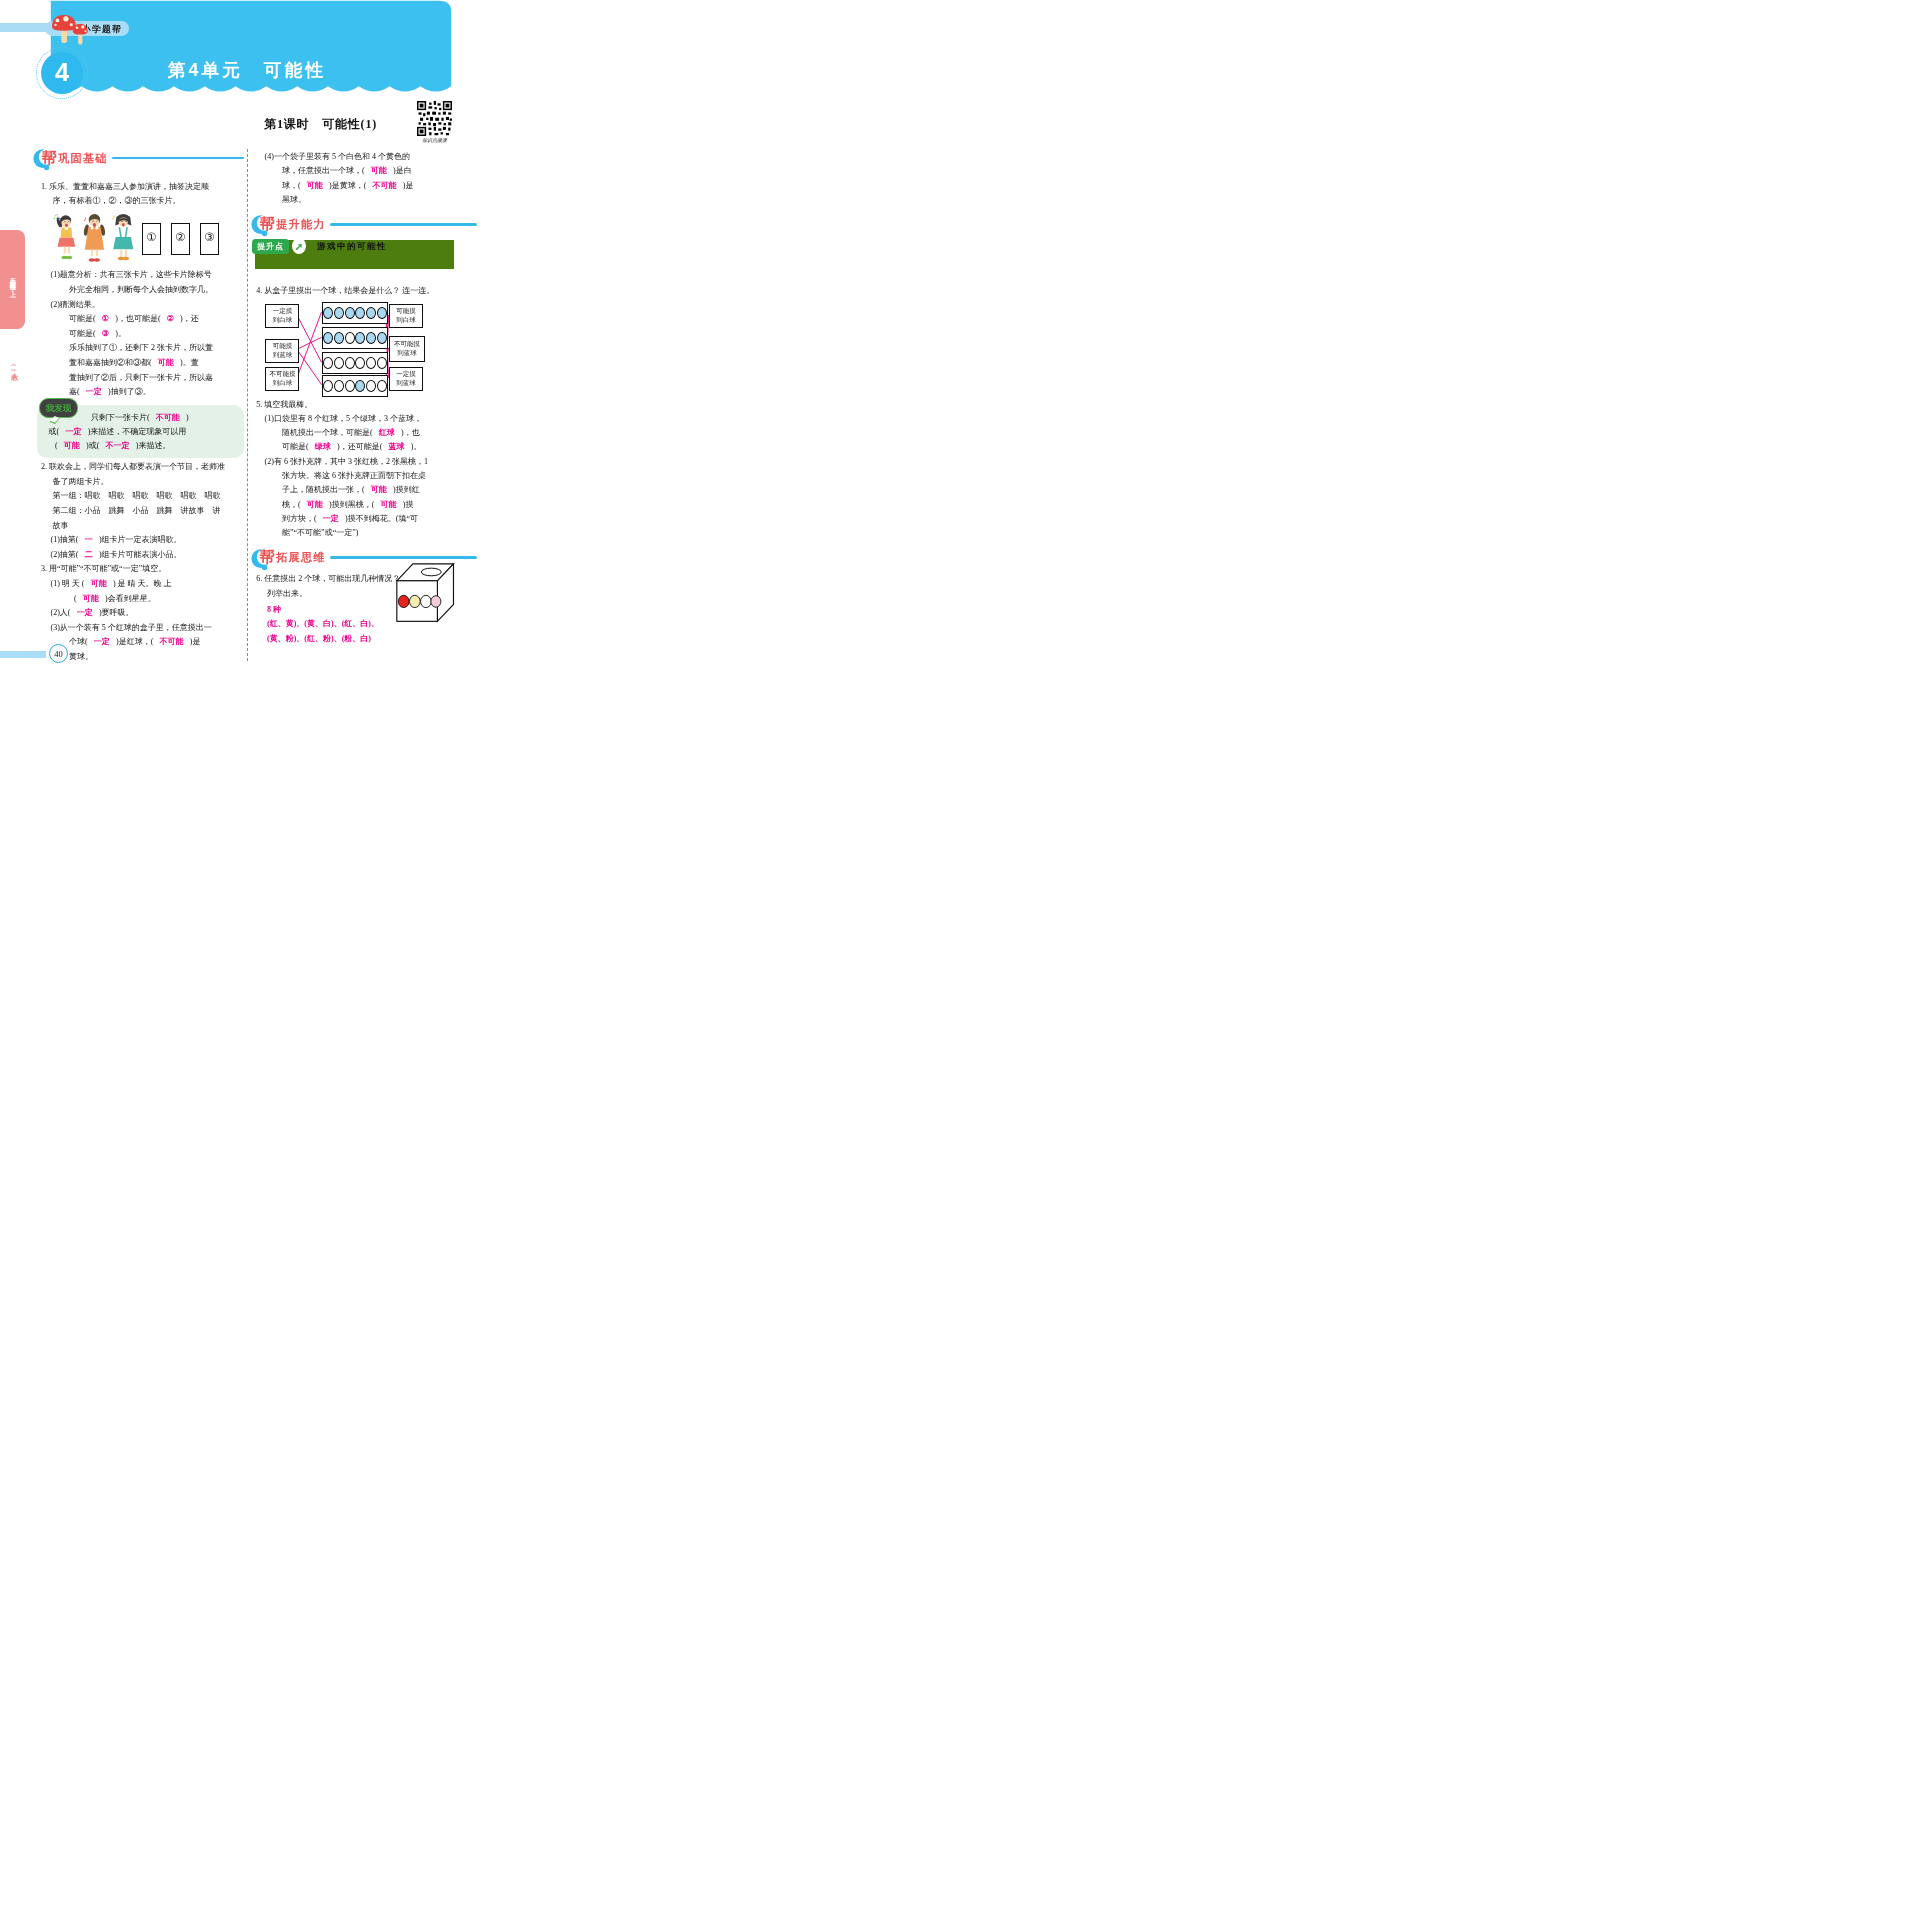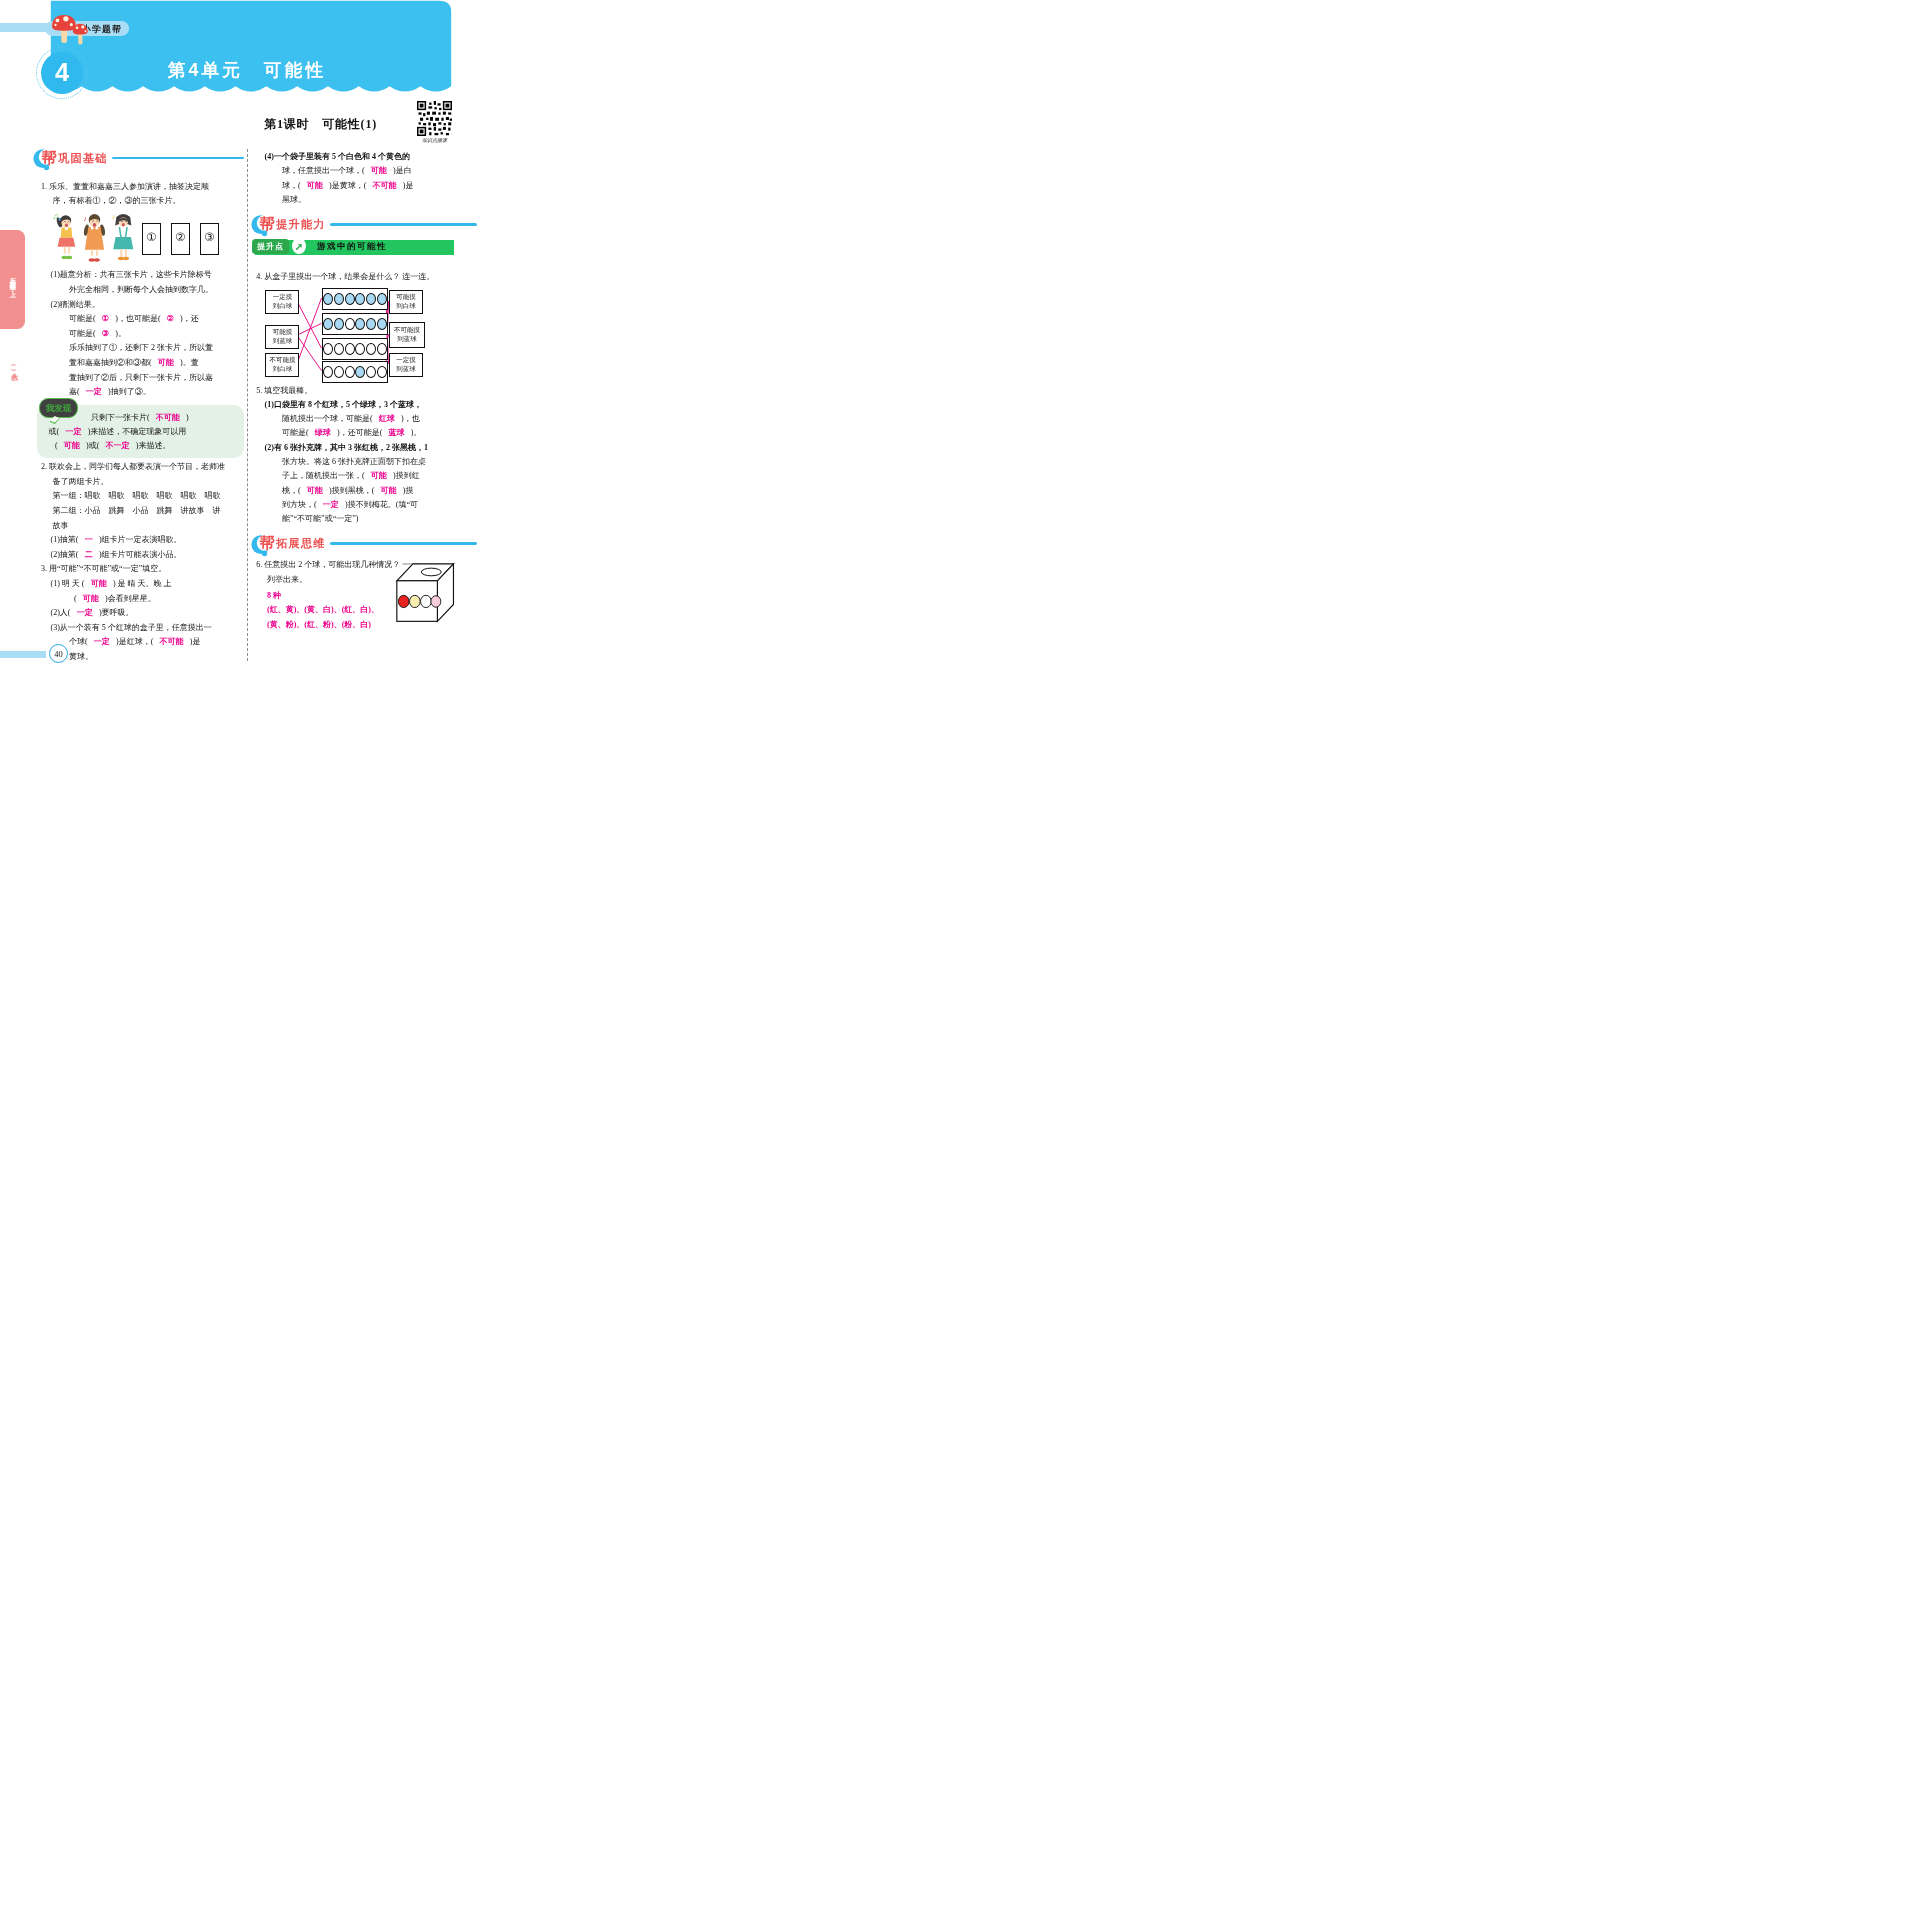--- a/index.html
+++ b/index.html
@@ -51,42 +51,42 @@
            font-family:"Liberation Sans","DejaVu Sans",sans-serif;}
   .sec-rest{color:#ed5151;font-size:11.2px;font-weight:900;margin-left:1.2px;letter-spacing:1.2px;
             font-family:"Liberation Sans","DejaVu Sans",sans-serif;}
   .hline{flex:1;height:2.7px;background:#35b8ec;border-radius:1.5px;margin-left:4.6px;}
 
   
   .q{font-size:8px;line-height:14.6px;}
   .ln{white-space:nowrap;}
   .i0{padding-left:3.9px;}  .i1{padding-left:15.4px;}  .i2{padding-left:13.5px;}
   .i3{padding-left:32px;}  .i4{padding-left:37px;}
-  .r0{padding-left:1.2px;}   .r1{padding-left:12px;}  .r2{padding-left:9.6px;font-weight:bold;}  .r3{padding-left:27px;}
+  .r0{padding-left:1.2px;}   .r1{padding-left:12px;}  .r2{padding-left:9.6px;}  .r3{padding-left:27px;}
   .ans{color:#ec008c;font-weight:700;padding:0 6.2px;}
   .pinkline{color:#ec008c;font-weight:700;}
   .pinkline .ans{padding:0;}
 
   
   .illu-row{position:relative;height:58px;margin-top:1.5px;}
   .girls{position:absolute;left:10.8px;top:0;}
   .card{position:absolute;top:12.3px;width:17px;height:30px;border:0.8px solid #111;background:#fff;
         display:flex;align-items:center;justify-content:center;font-size:11.6px;}
 
   
   .discover{position:relative;margin-top:5.4px;background:#e3f1e6;border-radius:10px;padding:5.4px 0 4.6px 0;}
   .discover .ln{line-height:14.3px;}
   .bubble{position:absolute;left:2.3px;top:-7px;background:#404040;border:1.9px solid #57ba4c;border-radius:9.2px;
           padding:1.5px 5.4px;color:#3fa43c;font-size:8.5px;font-weight:900;z-index:1;
           font-family:"Liberation Sans","DejaVu Sans",sans-serif;}
   .bubble:after{content:'';position:absolute;left:10.8px;bottom:-6.2px;width:6.2px;height:5.4px;background:#fff;
           border-right:1.9px solid #57ba4c;border-bottom:1.9px solid #57ba4c;transform:skewX(-30deg) rotate(18deg);}
 
   
-  .boost{position:relative;height:15px;background:#22c55e;margin-top:4.6px;width:199px;}
+  .boost{position:relative;height:29px;background:#4d7c0f;margin-top:4.6px;width:199px;}
   .boost-label{position:absolute;left:-3.1px;top:-1.2px;height:14.6px;background:#2ea84c;color:#fff;border-radius:3.5px;
                font-size:8px;font-weight:800;padding:0 5.4px;display:flex;align-items:center;letter-spacing:0.8px;
                font-family:"Liberation Sans","DejaVu Sans",sans-serif;}
   .boost-arrow{position:absolute;left:37px;top:-2.3px;width:14px;height:16px;background:#fff;border-radius:50%;
                display:flex;align-items:center;justify-content:center;color:#2ea84c;font-size:10px;font-weight:900;}
   .boost-topic{position:absolute;left:62px;top:0.4px;font-size:8.5px;font-weight:800;letter-spacing:1.5px;}
 
   
   .diagram{position:relative;height:97px;margin-top:0.8px;}
   .mlabel{position:absolute;border:0.8px solid #111;background:#fff;display:flex;flex-direction:column;

